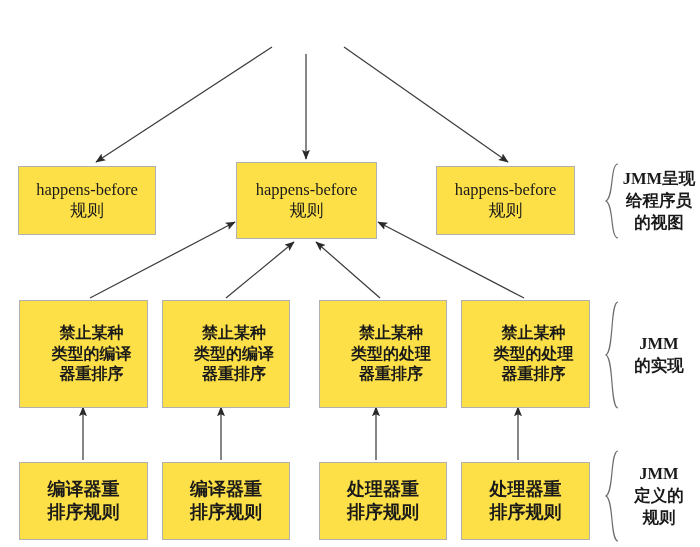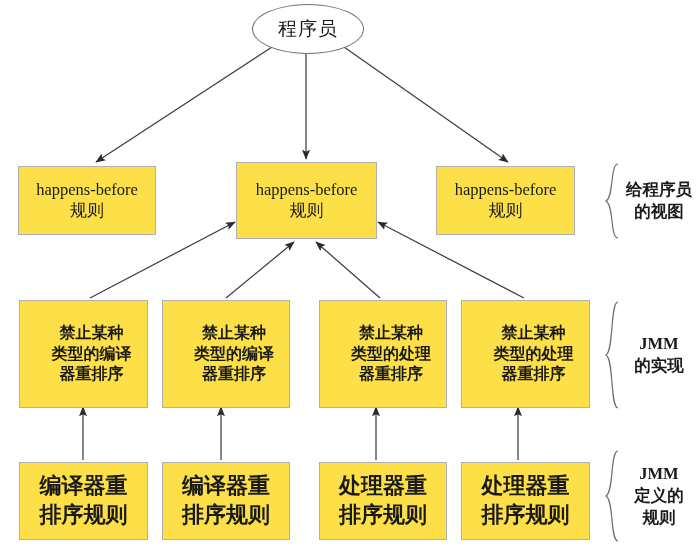--- a/index.html
+++ b/index.html
@@ -47,21 +47,21 @@
   }
   .hb-box .ln.cjk {
     font-size: 17px;
   }
   .impl-box {
     font-size: 16px;
     font-weight: bold;
     padding-left: 16px;
   }
   .rule-box {
-    font-size: 22px;
+    font-size: 18px;
     font-weight: bold;
   }
   .root-ellipse {
     position: absolute;
     box-sizing: border-box;
     border: 1px solid #6e6e6e;
     border-radius: 50%;
     background: #ffffff;
     display: flex;
     align-items: center;
@@ -113,23 +113,20 @@
     </g>
 
     <g stroke="#3d3d3d" stroke-width="1.25" fill="none" marker-end="url(#arrowhead)">
       <line x1="83" y1="460" x2="83" y2="407"></line>
       <line x1="221" y1="460" x2="221" y2="407"></line>
       <line x1="376" y1="460" x2="376" y2="407"></line>
       <line x1="518" y1="460" x2="518" y2="407"></line>
     </g>
   </svg>
 
-  <div class="root-ellipse" style="left:252px; top:4px; width:112px; height:50px;">
-    <span class="ln">程序员</span>
-  </div>
 
   <div class="node-box hb-box" style="left:18px; top:166px; width:138px; height:69px;">
     <span class="ln">happens-before</span>
     <span class="ln cjk">规则</span>
   </div>
 
   <div class="node-box hb-box" style="left:236px; top:162px; width:141px; height:77px;">
     <span class="ln">happens-before</span>
     <span class="ln cjk">规则</span>
   </div>
@@ -180,20 +177,21 @@
 
   <div class="node-box rule-box" style="left:461px; top:462px; width:129px; height:78px;">
     <span class="ln">处理器重</span>
     <span class="ln">排序规则</span>
   </div>
 
   <svg class="brace-svg" style="left:604px; top:163px;" width="18" height="76" viewBox="0 0 18 76">
     <path d="M14,1 C6,1 10,34 2,38 C10,42 6,75 14,75" stroke="#6e6e6e" stroke-width="1.2" fill="none"></path>
   </svg>
   <div class="brace-label" style="left:622px; top:163px; width:74px; height:76px;">
+    <span class="ln">JMM呈现</span>
     <span class="ln">给程序员</span>
     <span class="ln">的视图</span>
   </div>
 
   <svg class="brace-svg" style="left:604px; top:301px;" width="18" height="108" viewBox="0 0 18 108">
     <path d="M14,1 C6,1 10,50 2,54 C10,58 6,107 14,107" stroke="#6e6e6e" stroke-width="1.2" fill="none"></path>
   </svg>
   <div class="brace-label" style="left:622px; top:301px; width:74px; height:108px;">
     <span class="ln">JMM</span>
     <span class="ln">的实现</span>

